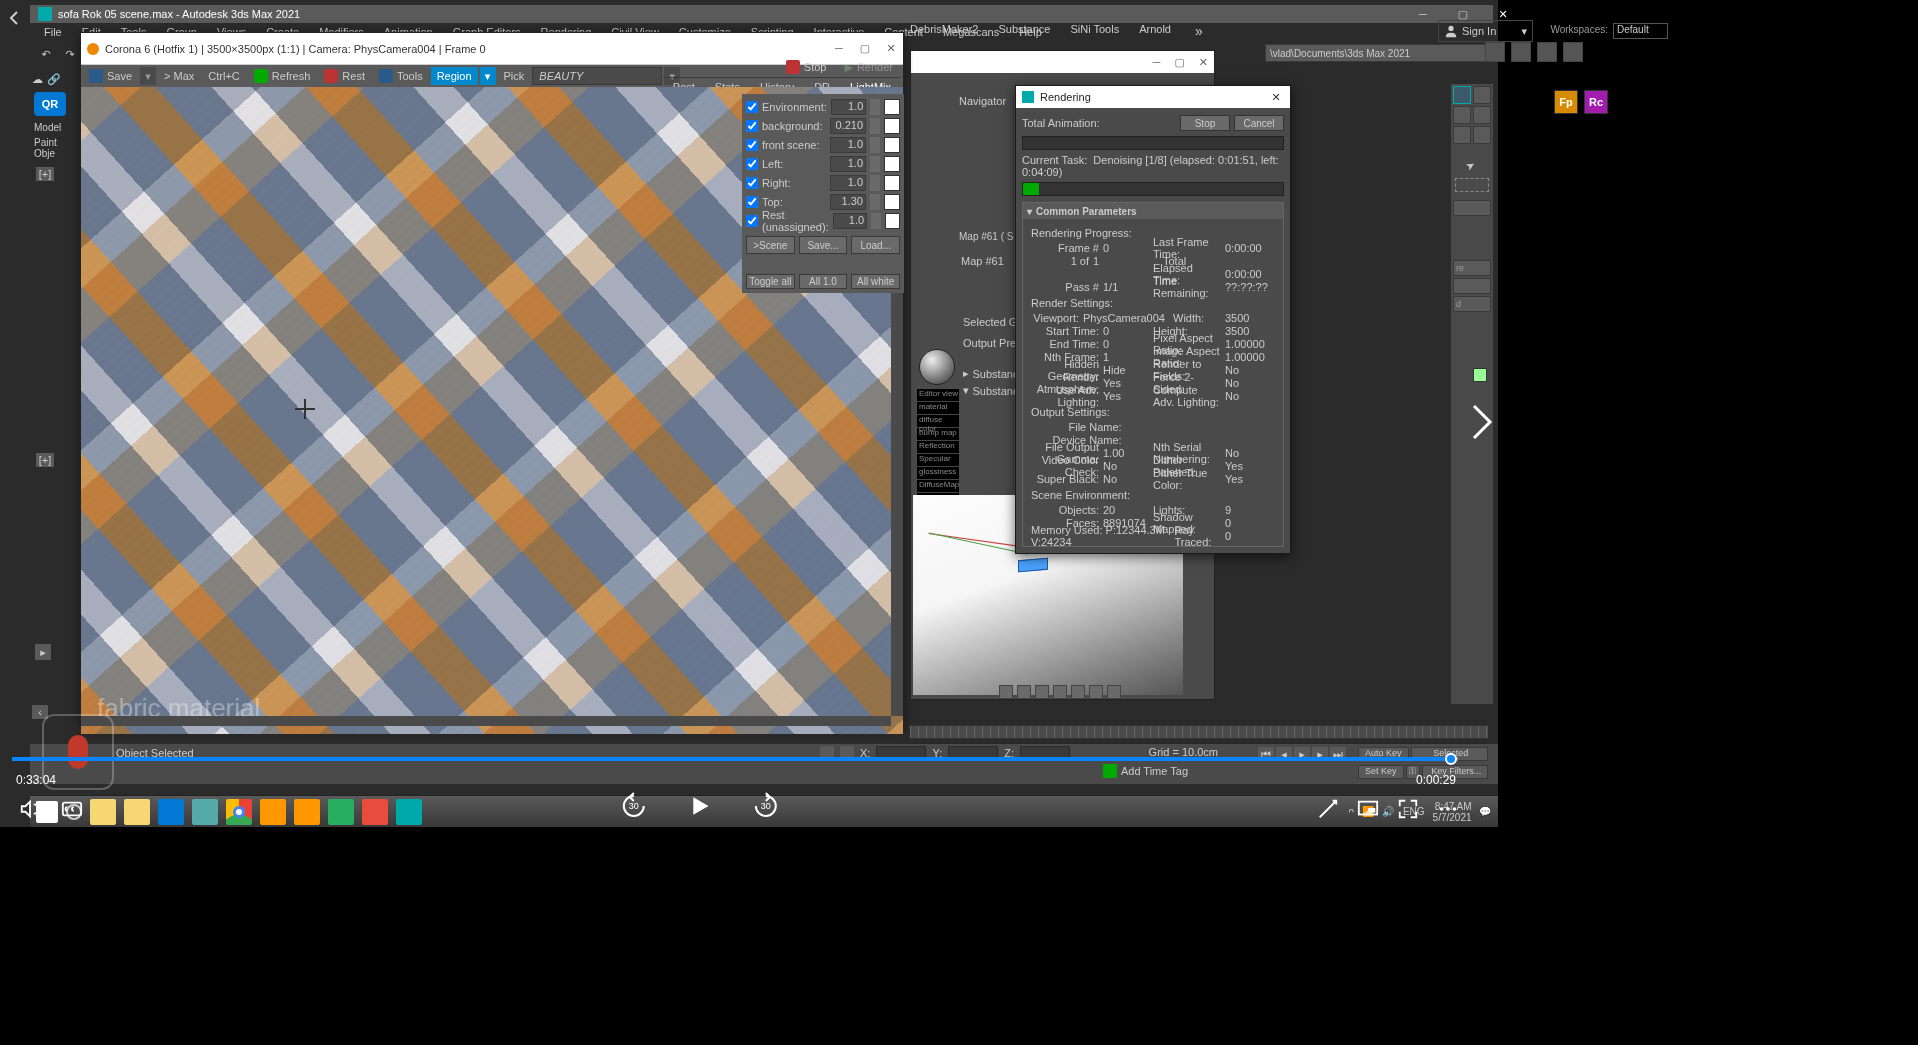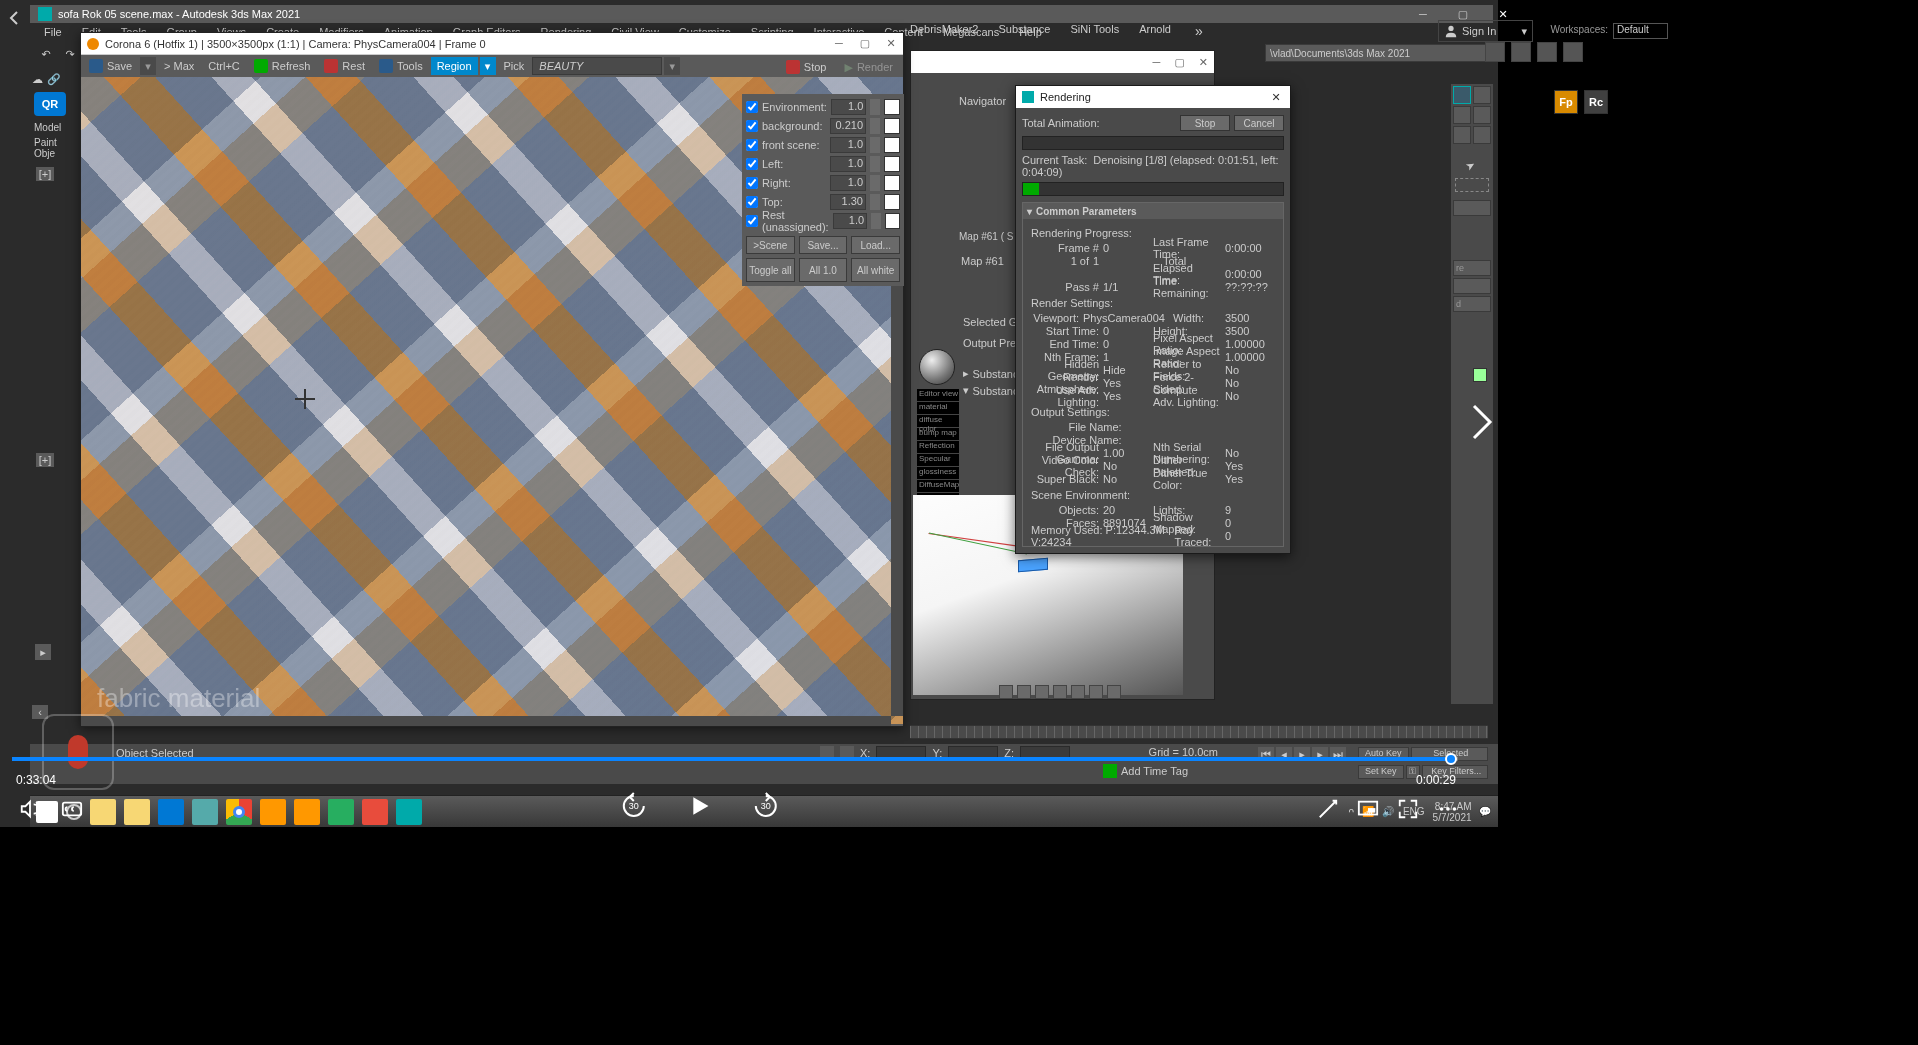--- a/index.html
+++ b/index.html
@@ -38,21 +38,21 @@
 .toolbar-icons-right div { width: 20px; height: 20px; background: #555; border: 1px solid #444; }
 
 
 .left-side-panel { position: absolute; top: 65px; left: 30px; width: 50px; height: 640px; }
 .qr-btn { width: 32px; height: 24px; background: #0078d4; border-radius: 4px; display: flex; align-items: center; justify-content: center; color: #fff; font-weight: bold; margin: 4px; }
 .left-labels { font-size: 10px; }
 .plus-box { width: 18px; height: 14px; background: #5a5a5a; display: flex; align-items: center; justify-content: center; color: #ccc; margin: 6px; }
 
 
 .vfb-window { position: absolute; top: 32px; left: 80px; width: 824px; height: 695px; background: #5a5a5a; border: 1px solid #222; box-shadow: 0 2px 10px rgba(0,0,0,.5); }
-.vfb-titlebar { height: 22px; background: #fff; display: flex; align-items: center; padding: 0 6px; border-bottom: 1px solid #ccc; }
+.vfb-titlebar { height: 32px; background: #fff; display: flex; align-items: center; padding: 0 6px; border-bottom: 1px solid #ccc; }
 .vfb-titlebar .icon { width: 12px; height: 12px; border-radius: 50%; background: #e80; margin-right: 6px; }
 .vfb-titlebar .title { color: #333; font-size: 11px; flex: 1; }
 .vfb-titlebar .winbtns { display: flex; gap: 14px; }
 .vfb-titlebar .winbtns span { color: #666; width: 12px; text-align: center; }
 .vfb-toolbar { height: 22px; background: #5a5a5a; display: flex; align-items: center; padding: 0 2px; gap: 2px; }
 .vfb-btn { height: 18px; padding: 0 6px; display: flex; align-items: center; gap: 4px; color: #ccc; font-size: 11px; }
 .vfb-btn .ico { width: 14px; height: 14px; background: #2a5a8a; border-radius: 2px; }
 .vfb-btn.active { background: #0088cc; color: #fff; }
 .vfb-btn.green .ico { background: #0a0; }
 .vfb-btn.red .ico { background: #b33; }
@@ -83,21 +83,21 @@
 .vfb-sidebar { position: absolute; top: 94px; left: 742px; width: 162px; background: #5a5a5a; padding: 4px; }
 .vfb-side-row { display: flex; align-items: center; height: 18px; gap: 4px; margin-bottom: 1px; }
 .vfb-side-row input[type=checkbox] { width:12px; height:12px; }
 .vfb-side-row .label { flex:1; color:#ccc; }
 .vfb-side-row .val { width:36px; height:16px; background:#4a4a4a; border:1px solid #3a3a3a; color:#ccc; text-align:right; padding-right:2px; }
 .vfb-side-row .spin { width:10px; height:16px; background:#6a6a6a; display:flex; flex-direction:column; }
 .vfb-side-row .swatch { width:16px; height:16px; background:#fff; border:1px solid #333; }
 .vfb-side-btns { display:flex; gap:4px; margin-top:6px; }
 .vfb-side-btns button { flex:1; height:18px; background:#6a6a6a; border:1px solid #3a3a3a; color:#ccc; font-size:10px; }
 .vfb-side-btns2 { display:flex; gap:4px; margin-top:4px; }
-.vfb-side-btns2 button { flex:1; height:24px; background:#6a6a6a; border:1px solid #3a3a3a; color:#ccc; font-size:10px; }
+.vfb-side-btns2 button { flex:1; height:15px; background:#6a6a6a; border:1px solid #3a3a3a; color:#ccc; font-size:10px;margin-top:16px; }
 
 
 .mateditor-window { position: absolute; top: 50px; left: 910px; width: 305px; height: 650px; background: #4a4a4a; border: 1px solid #222; }
 .mateditor-title { height: 22px; background: #fff; display:flex; align-items:center; justify-content:flex-end; padding: 0 6px; gap: 14px; }
 .mateditor-title span { color: #666; }
 .mat-navigator { position:absolute; top:44px; left:48px; height:16px; color:#ccc; }
 .mat-graph { position:absolute; top:180px; left:48px; color:#ccc; font-size:10px; }
 .mat-name-row { position: absolute; top: 204px; left: 50px; color:#ccc; }
 .mat-rollup-list { position: absolute; top: 262px; left: 52px; right: 0; color: #ccc; }
 .mat-rollup-list .roll { height: 17px; display:flex; align-items:center; gap:4px; }
@@ -146,21 +146,21 @@
 .cmd-panel .arrow-ico { position:absolute; top:72px; right:6px; width:20px; height:20px; color:#ccc; transform: rotate(-30deg); }
 .cmd-panel .dotted-helper { position:absolute; top:94px; left:4px; right:4px; height:14px; border:1px dashed #888; }
 .cmd-panel .drop { position:absolute; top:116px; left:2px; width:38px; height:16px; background:#5a5a5a; border:1px solid #3a3a3a; }
 .cmd-panel .rows { position:absolute; top:176px; left:2px; right:2px; }
 .cmd-panel .rows .r { height:16px; border:1px solid #3a3a3a; margin-bottom:2px; background:#5a5a5a; font-size:9px; color:#999; padding-left:2px; display:flex; align-items:center; }
 .cmd-swatch-g { position:absolute; top:284px; right:6px; width:14px; height:14px; background:#9f9; border:1px solid #333; }
 
 
 .fp-rc-buttons { position:absolute; top:90px; right:310px; display:flex; gap:6px; }
 .fp-rc-buttons div { width:24px; height:24px; background:#d88a00; border:1px solid #333; color:#fff; display:flex; align-items:center; justify-content:center; font-weight:bold; }
-.fp-rc-buttons .rc { background:#404040; }
+.fp-rc-buttons .rc { background:#a21caf; }
 
 
 .viewport-play { position: absolute; top: 644px; left: 35px; width:16px; height:16px; background:#5a5a5a; color:#ccc; display:flex; align-items:center; justify-content:center; }
 .scroll-lt { position:absolute; top:705px; left:32px; width:16px; height:14px; background:#5a5a5a; color:#ccc; display:flex; align-items:center; justify-content:center; }
 
 .timeline-ruler { position:absolute; top:725px; left:910px; right:430px; height:14px; background:#4a4a4a; border-top:1px solid #333; border-bottom:1px solid #333; }
 .timeline-ruler::before { content:''; position:absolute; inset:0; background: repeating-linear-gradient(90deg, #666 0 1px, transparent 1px 8px); }
 
 .statusbar { position:absolute; top:744px; left:30px; right:420px; height:40px; background:#4a4a4a; }
 .status-row1 { height:18px; display:flex; align-items:center; padding:8px 6px; gap:6px; }

